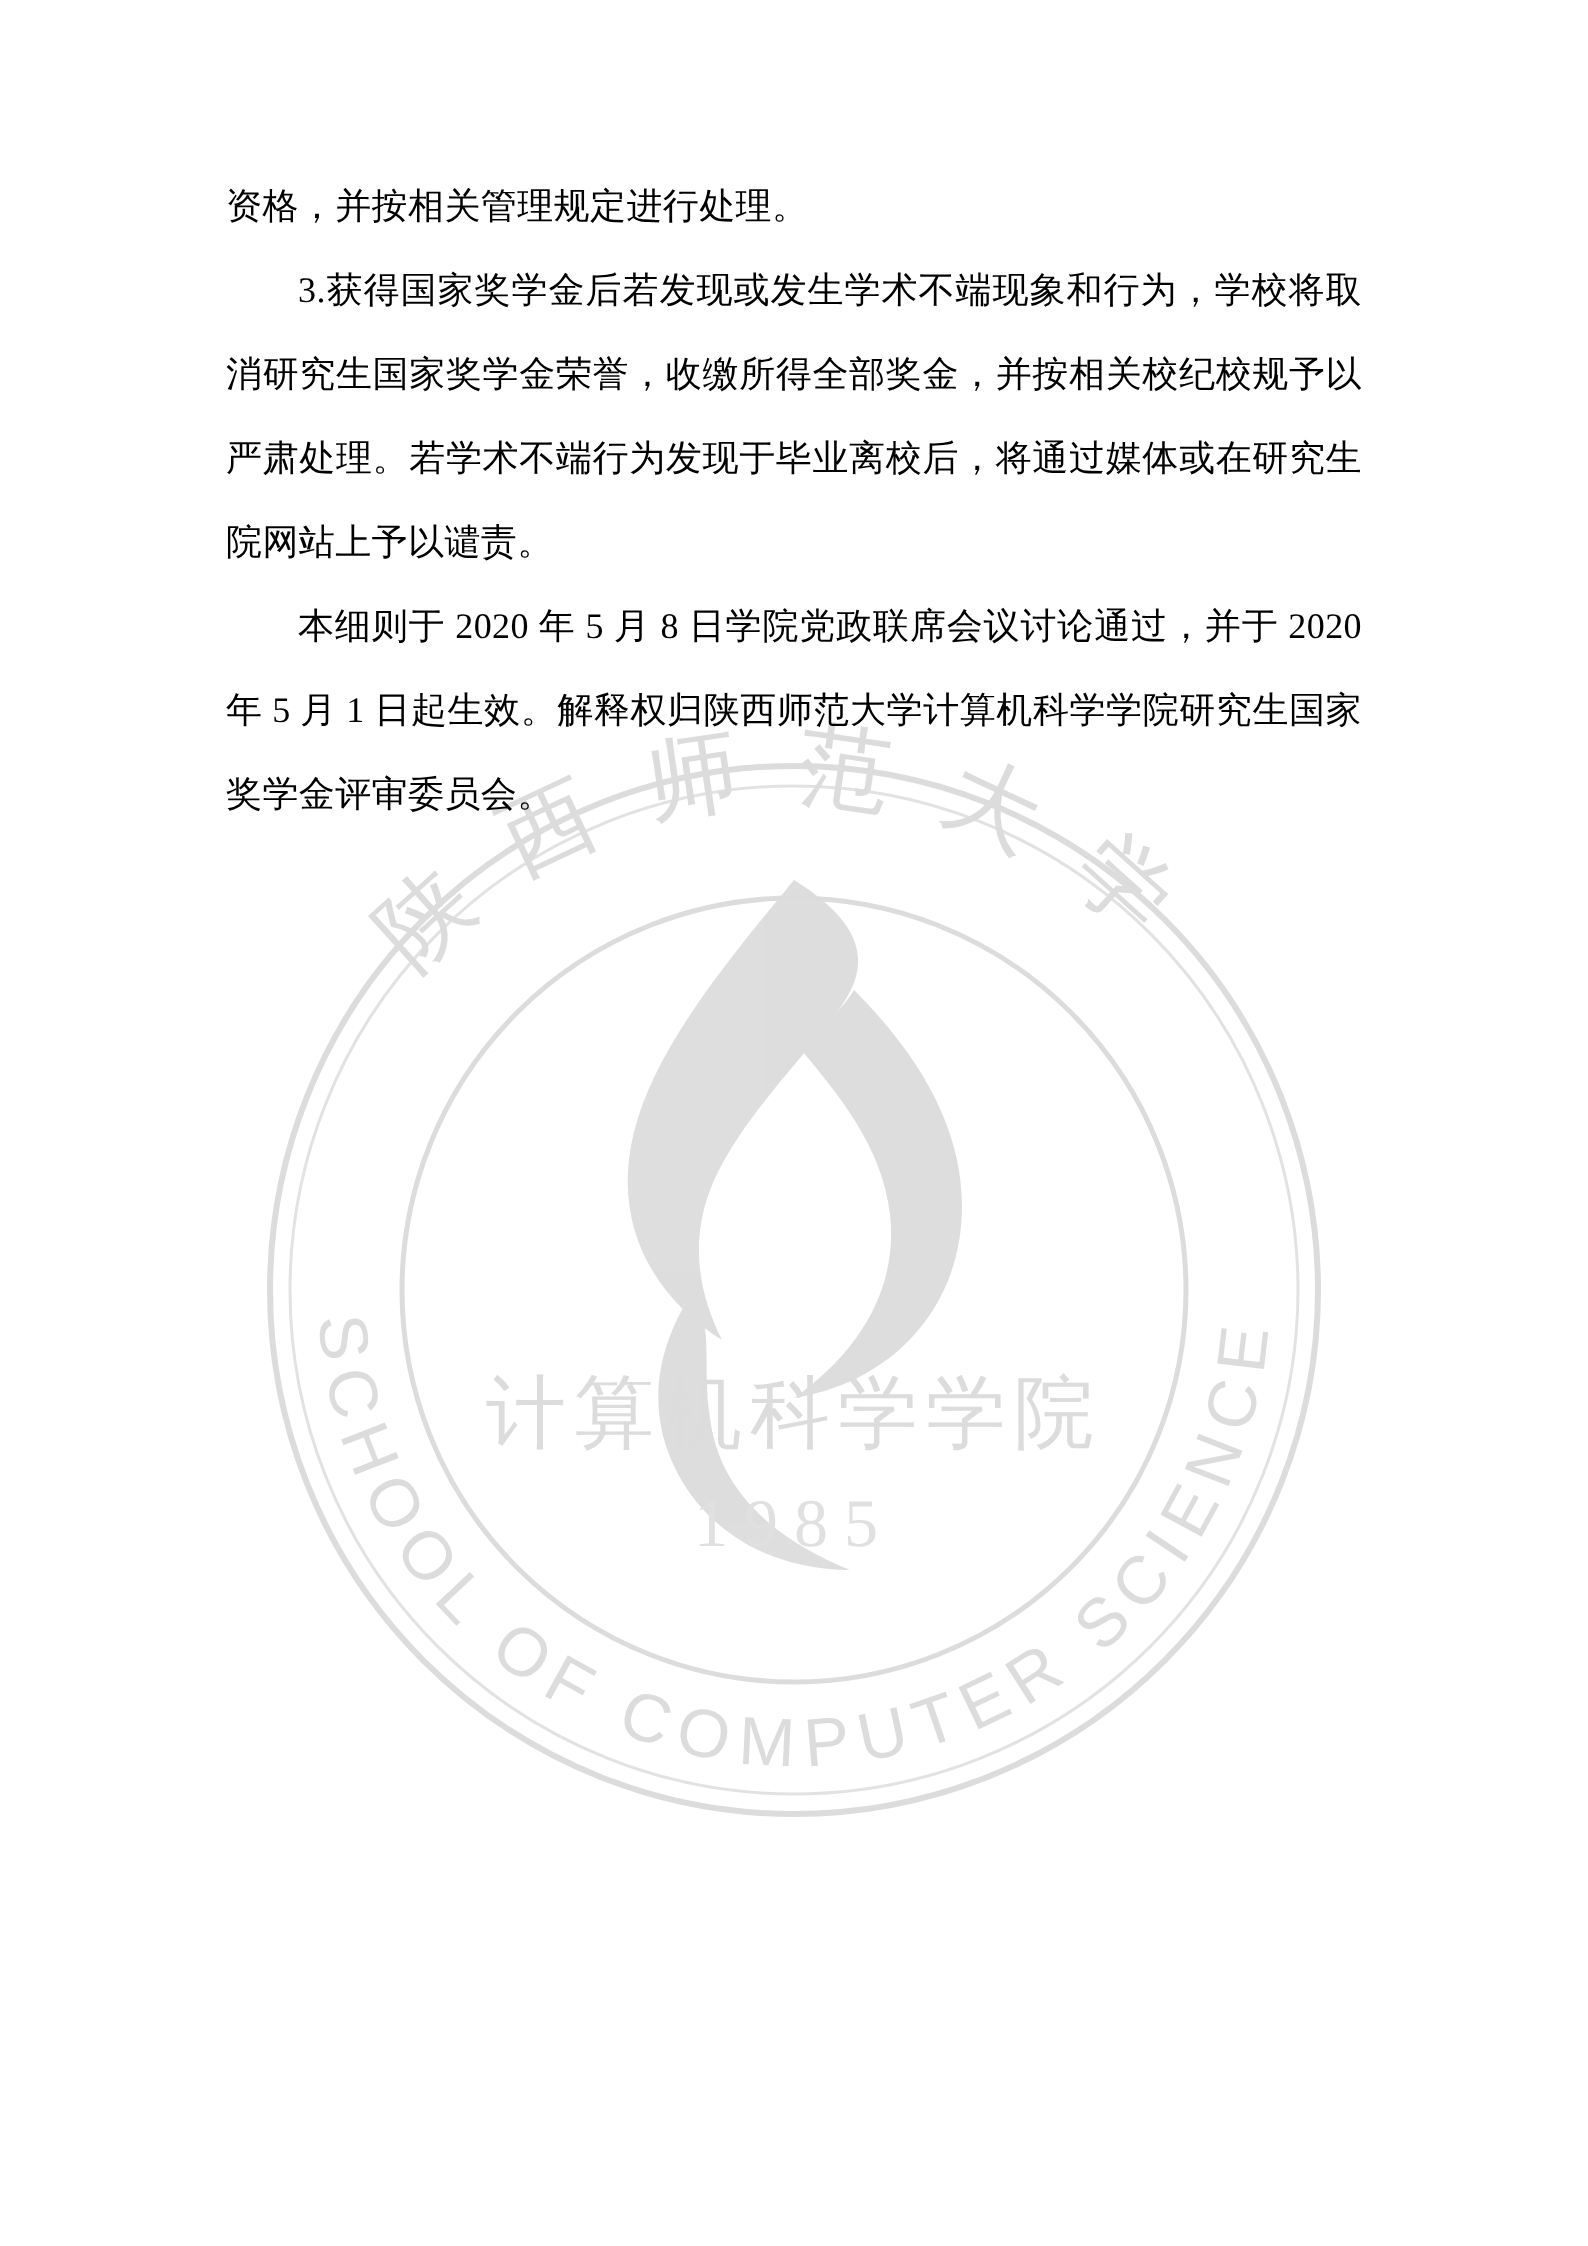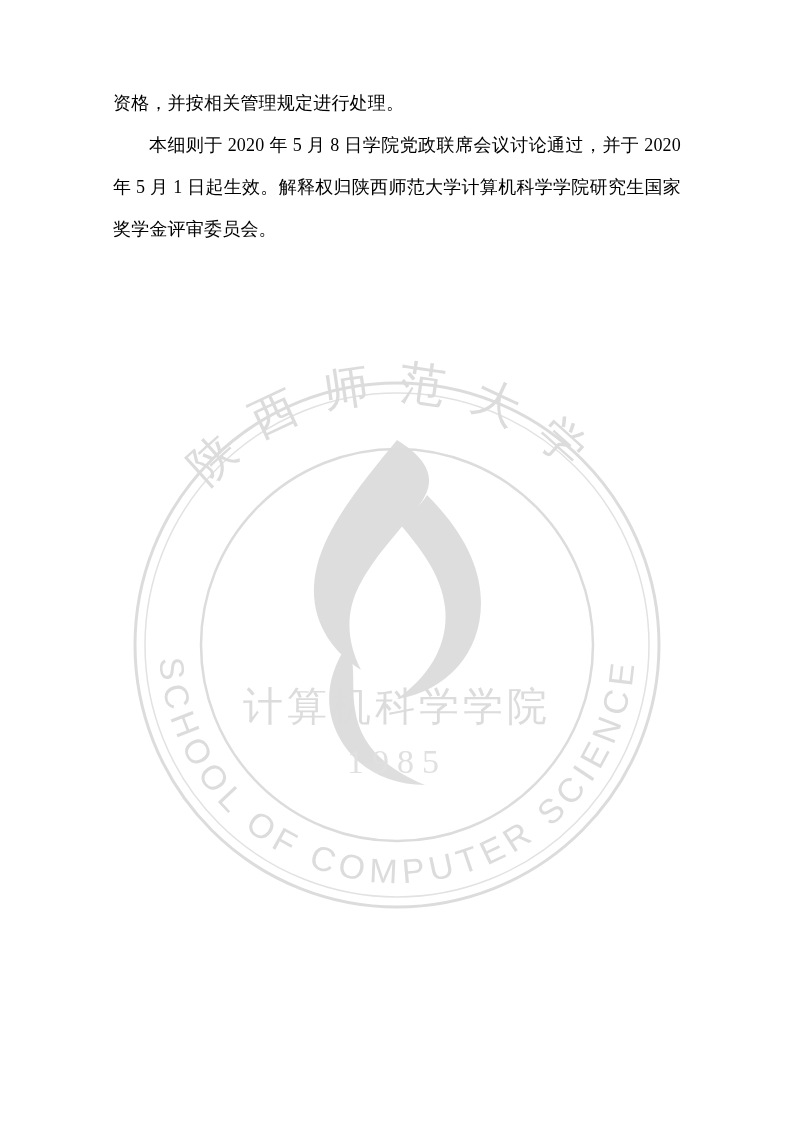--- a/index.html
+++ b/index.html
@@ -107,16 +107,17 @@
       </text>
 
       <text font-family="'Liberation Serif', serif" font-size="46" fill="#dcdcdc" letter-spacing="26">
         <textPath href="#arcTopOuter" startOffset="50%" text-anchor="middle">陕西师范大学</textPath>
       </text>
     </svg>
   </div>
 
   <div class="content">
     <p class="para">资格，并按相关管理规定进行处理。</p>
+    <p class="para indent">3.获得国家奖学金后若发现或发生学术不端现象和行为，学校将取消研究生国家奖学金荣誉，收缴所得全部奖金，并按相关校纪校规予以严肃处理。若学术不端行为发现于毕业离校后，将通过媒体或在研究生院网站上予以谴责。</p>
     <p class="para indent">本细则于 2020 年 5 月 8 日学院党政联席会议讨论通过，并于 2020 年 5 月 1 日起生效。解释权归陕西师范大学计算机科学学院研究生国家奖学金评审委员会。</p>
   </div>
 
 </div>
 
 </body></html>

